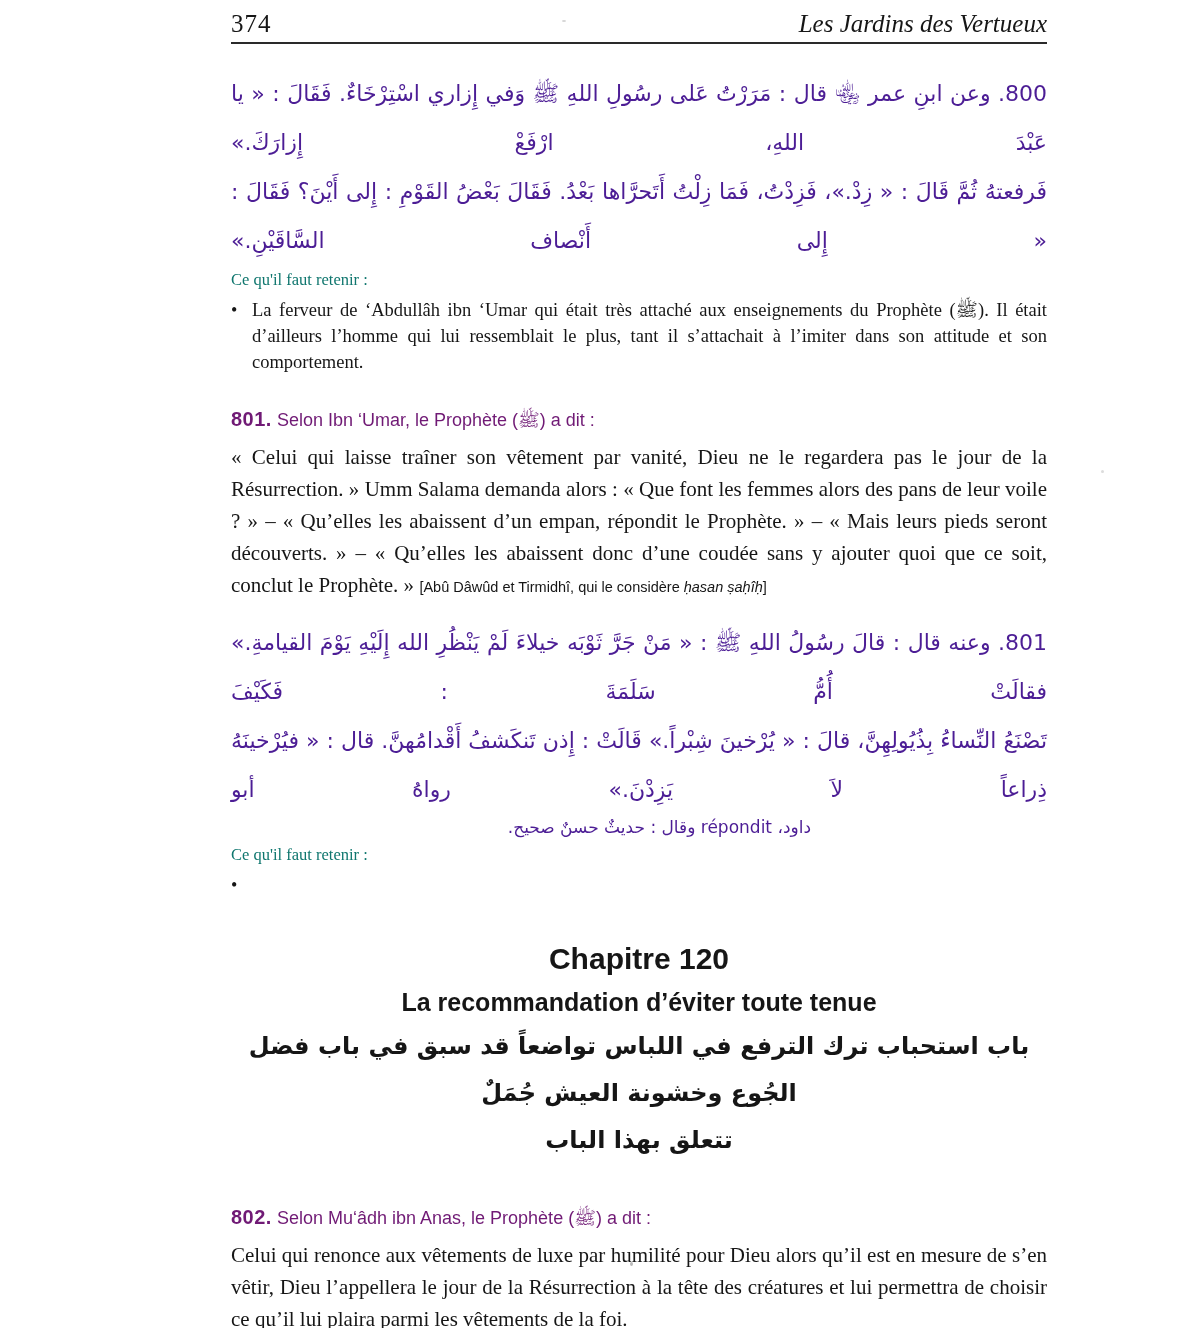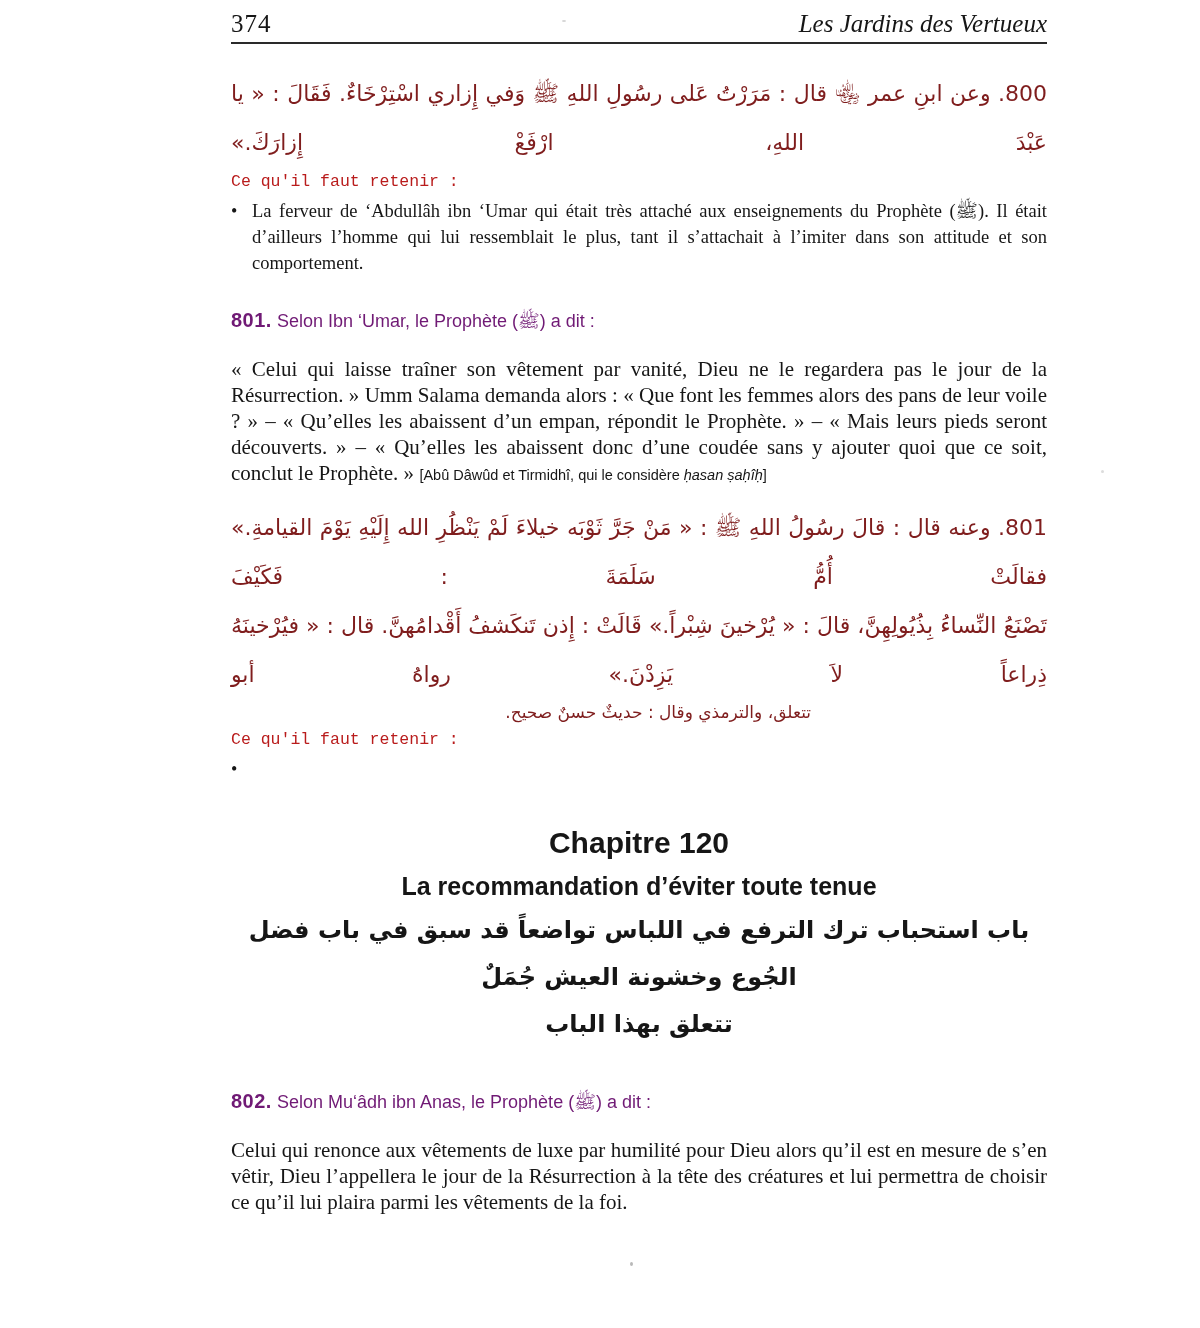--- a/index.html
+++ b/index.html
@@ -41,39 +41,39 @@
     border:none;
     border-top:2.5px solid #2a2a2a;
     margin:4px 0 0 0;
   }
   
   .ar{
     direction:rtl;
     font-family:"DejaVu Sans", sans-serif;
     font-size:22px;
     line-height:49px;
-    color:#7f1d1d;
+    color:#4c1d95;
   }
   .ar.full{
     text-align:justify;
     text-align-last:justify;
   }
   .ar.src{
     font-size:17px;
     line-height:26px;
     text-align:right;
   }
   .src-800{ padding-right:92px; }
   .src-801{ padding-right:236px; }
   
   .retenir-label{
-    font-family:Liberation Mono, monospace;
+    font-family:Liberation Serif, serif;
     font-size:16.5px;
     margin-top:5px;
-    color:#b91c1c;
+    color:#0f766e;
   }
   .bullet-row{
     display:flex;
     margin-top:7px;
   }
   .bullet{
     width:21px;
     flex:0 0 21px;
     font-size:18px;
     line-height:26px;
@@ -91,23 +91,23 @@
     font-family:"Liberation Sans", sans-serif;
     font-size:18px;
     color:#701a75;
   }
   .h-heading b{
     font-size:20px;
     letter-spacing:.5px;
   }
   .h-heading span{ margin-left:5px; }
   .h-body{
-    margin:20px 0 0 0;
+    margin:6px 0 0 0;
     font-size:21px;
-    line-height:26px;
+    line-height:32px;
     text-align:justify;
   }
   .cite{
     font-family:"Liberation Sans", sans-serif;
     font-size:14.5px;
     white-space:normal;
   }
   .cite i{ font-style:italic; }
   .ar-block{ margin-top:15px; }
   .mt-first{ margin-top:25px; }
@@ -156,38 +156,39 @@
   <div class="content">
 
     <div class="header">
       <span class="page-num">374</span>
       <span class="book-title">Les Jardins des Vertueux</span>
     </div>
     <hr class="rule">
 
     <section>
       <div class="ar full mt-first">800. وعن ابنِ عمر ﵄ قال : مَرَرْتُ عَلى رسُولِ اللهِ ﷺ وَفي إِزاري اسْتِرْخَاءٌ. فَقَالَ : « يا عَبْدَ اللهِ، ارْفَعْ إِزارَكَ.»</div>
+      <div class="ar full">فَرفعتهُ ثُمَّ قَالَ : « زِدْ.»، فَزِدْتُ، فَمَا زِلْتُ أَتَحرَّاها بَعْدُ. فَقَالَ بَعْضُ القَوْمِ : إِلى أَيْنَ؟ فَقَالَ : « إِلى أَنْصاف السَّاقَيْنِ.»</div>
       <div class="retenir-label">Ce qu'il faut retenir :</div>
       <div class="bullet-row">
         <span class="bullet">•</span>
         <p class="bullet-text">La ferveur de ‘Abdullâh ibn ‘Umar qui était très attaché aux enseignements du Prophète (ﷺ). Il était d’ailleurs l’homme qui lui ressemblait le plus, tant il s’attachait à l’imiter dans son attitude et son comportement.</p>
       </div>
     </section>
 
     <section>
       <p class="h-heading">
         <b>801.</b><span>Selon Ibn ‘Umar, le Prophète (ﷺ) a dit :</span>
       </p>
       <p class="h-body">
         <span>« Celui qui laisse traîner son vêtement par vanité, Dieu ne le regardera pas le jour de la Résurrection. » Umm Salama demanda alors : « Que font les femmes alors des pans de leur voile ? » – « Qu’elles les abaissent d’un empan, répondit le Prophète. » – « Mais leurs pieds seront découverts. » – « Qu’elles les abaissent donc d’une coudée sans y ajouter quoi que ce soit, conclut le Prophète. » </span><span class="cite"><span>[Abû Dâwûd et Tirmidhî, qui le considère </span><i>ḥasan ṣaḥîḥ</i><span>]</span></span>
       </p>
       <div class="ar-block">
         <div class="ar full">801. وعنه قال : قالَ رسُولُ اللهِ ﷺ : « مَنْ جَرَّ ثَوْبَه خيلاءَ لَمْ يَنْظُرِ الله إِلَيْهِ يَوْمَ القيامةِ.» فقالَتْ أُمُّ سَلَمَةَ : فَكَيْفَ</div>
         <div class="ar full">تَصْنَعُ النِّساءُ بِذُيُولِهِنَّ، قالَ : « يُرْخينَ شِبْراً.» قَالَتْ : إِذن تَنكَشفُ أَقْدامُهنَّ. قال : « فيُرْخينَهُ ذِراعاً لاَ يَزِدْنَ.» رواهُ أبو</div>
-        <div class="ar src src-801">تتعلق، والترمذي وقال : حديثٌ حسنٌ صحيح.</div>
+        <div class="ar src src-801">داود، répondit وقال : حديثٌ حسنٌ صحيح.</div>
       </div>
       <div class="retenir-label">Ce qu'il faut retenir :</div>
       <div class="bullet-row">
         <span class="bullet">•</span>
       </div>
     </section>
 
     <section class="chapter">
       <p class="ch-kicker">Chapitre 120</p>
       <p class="ch-title">

